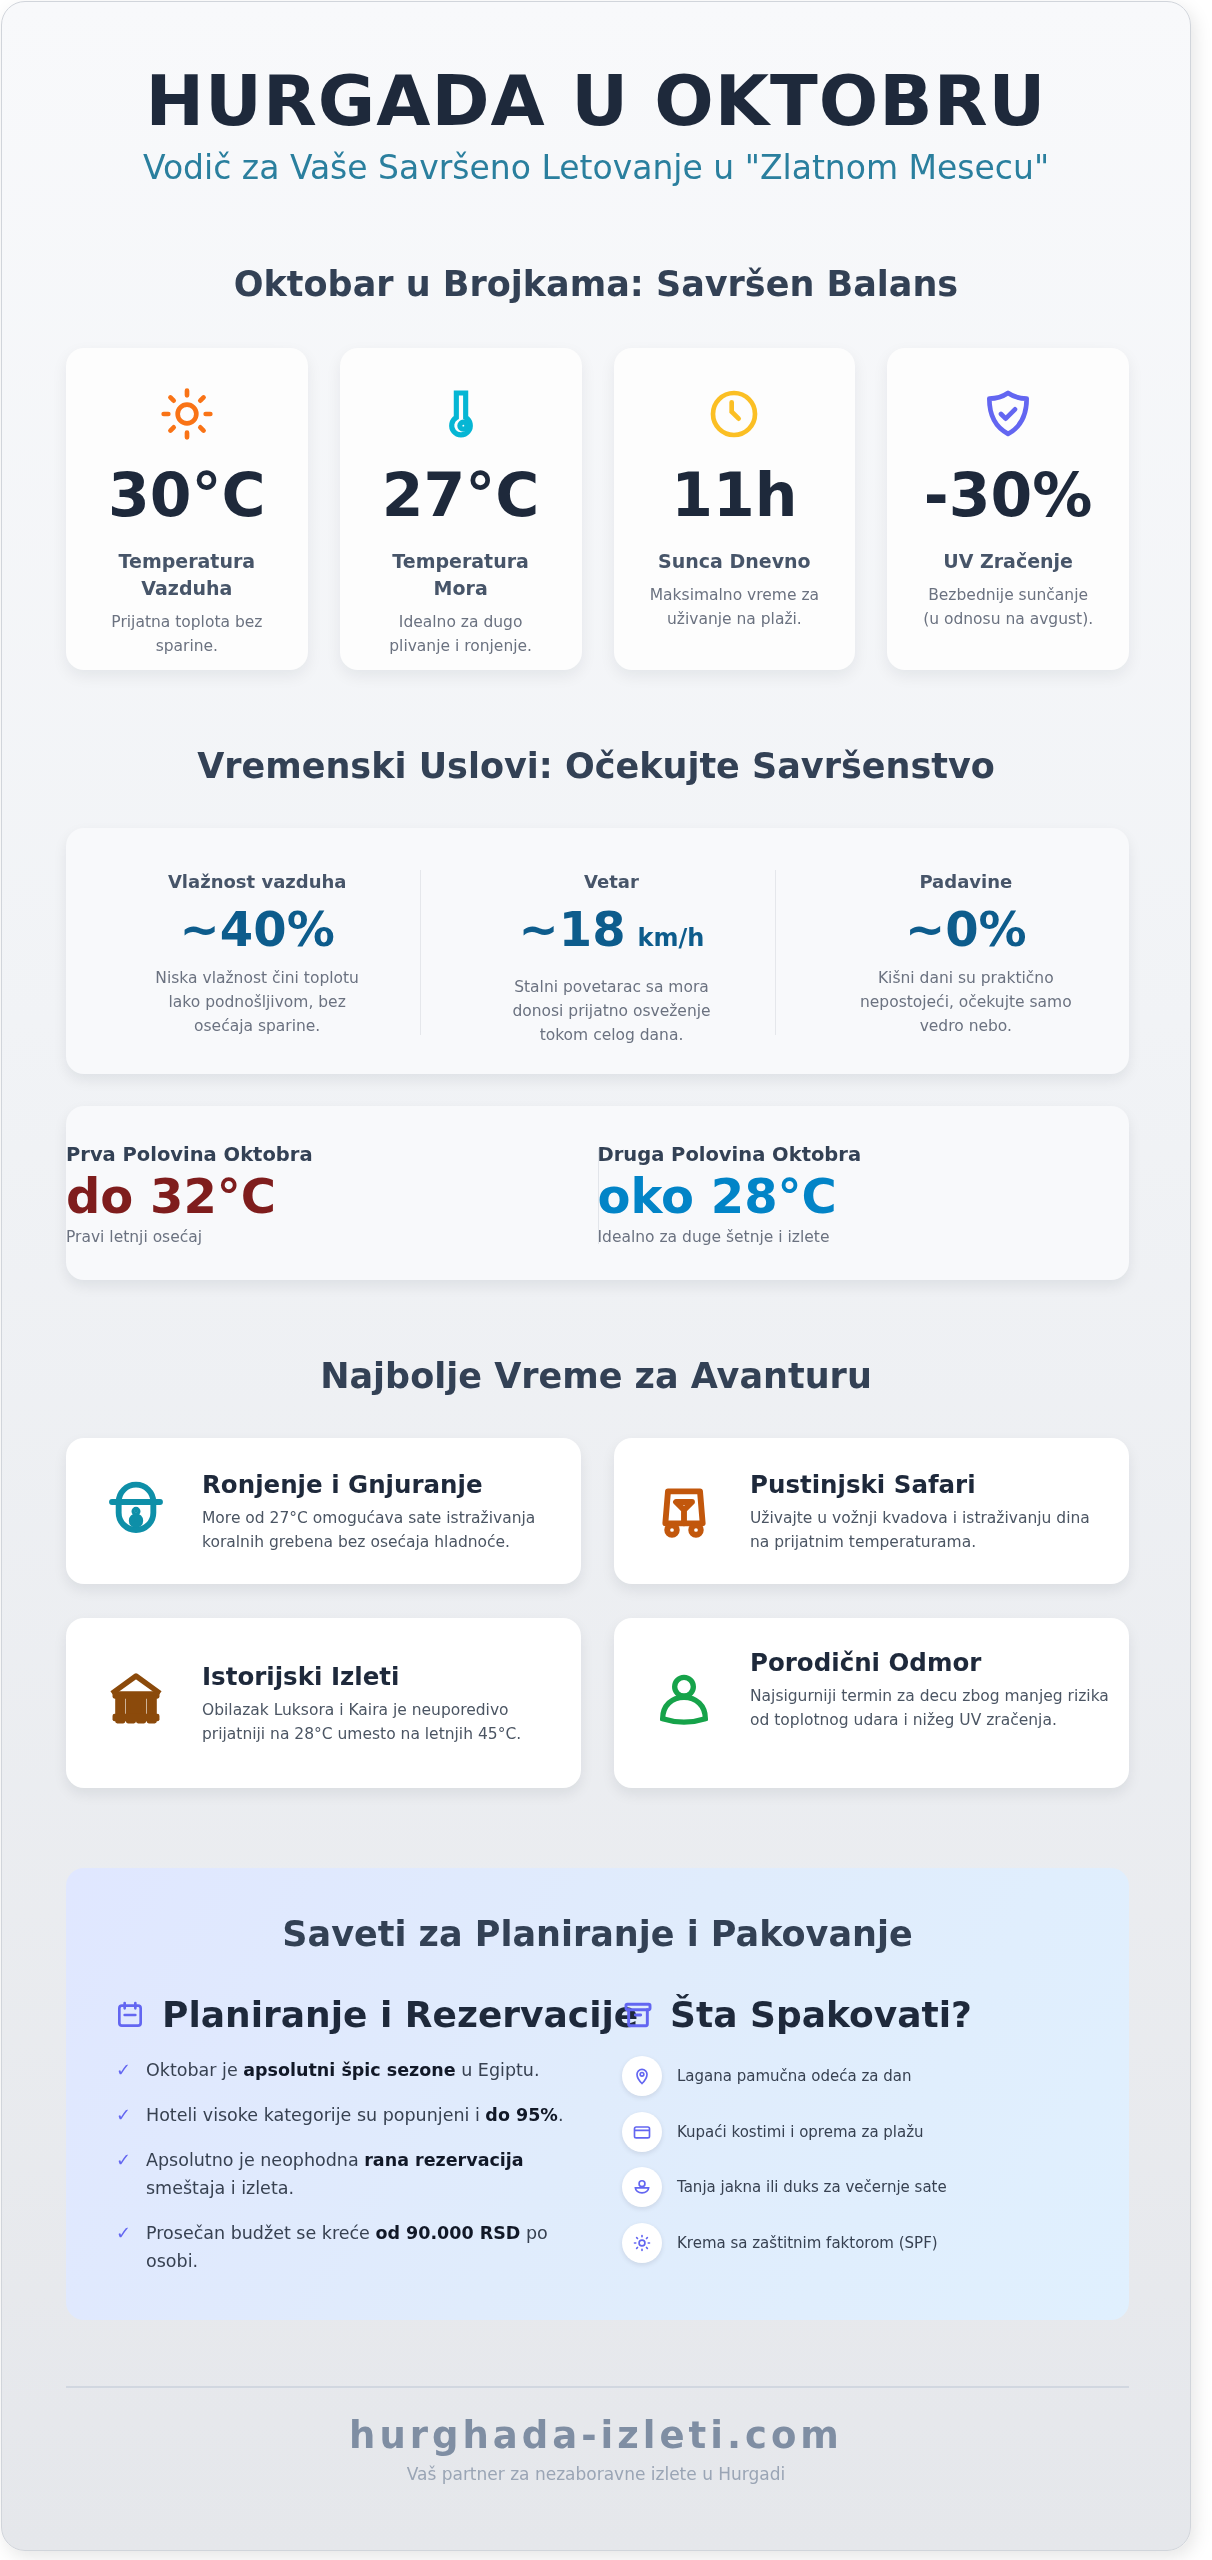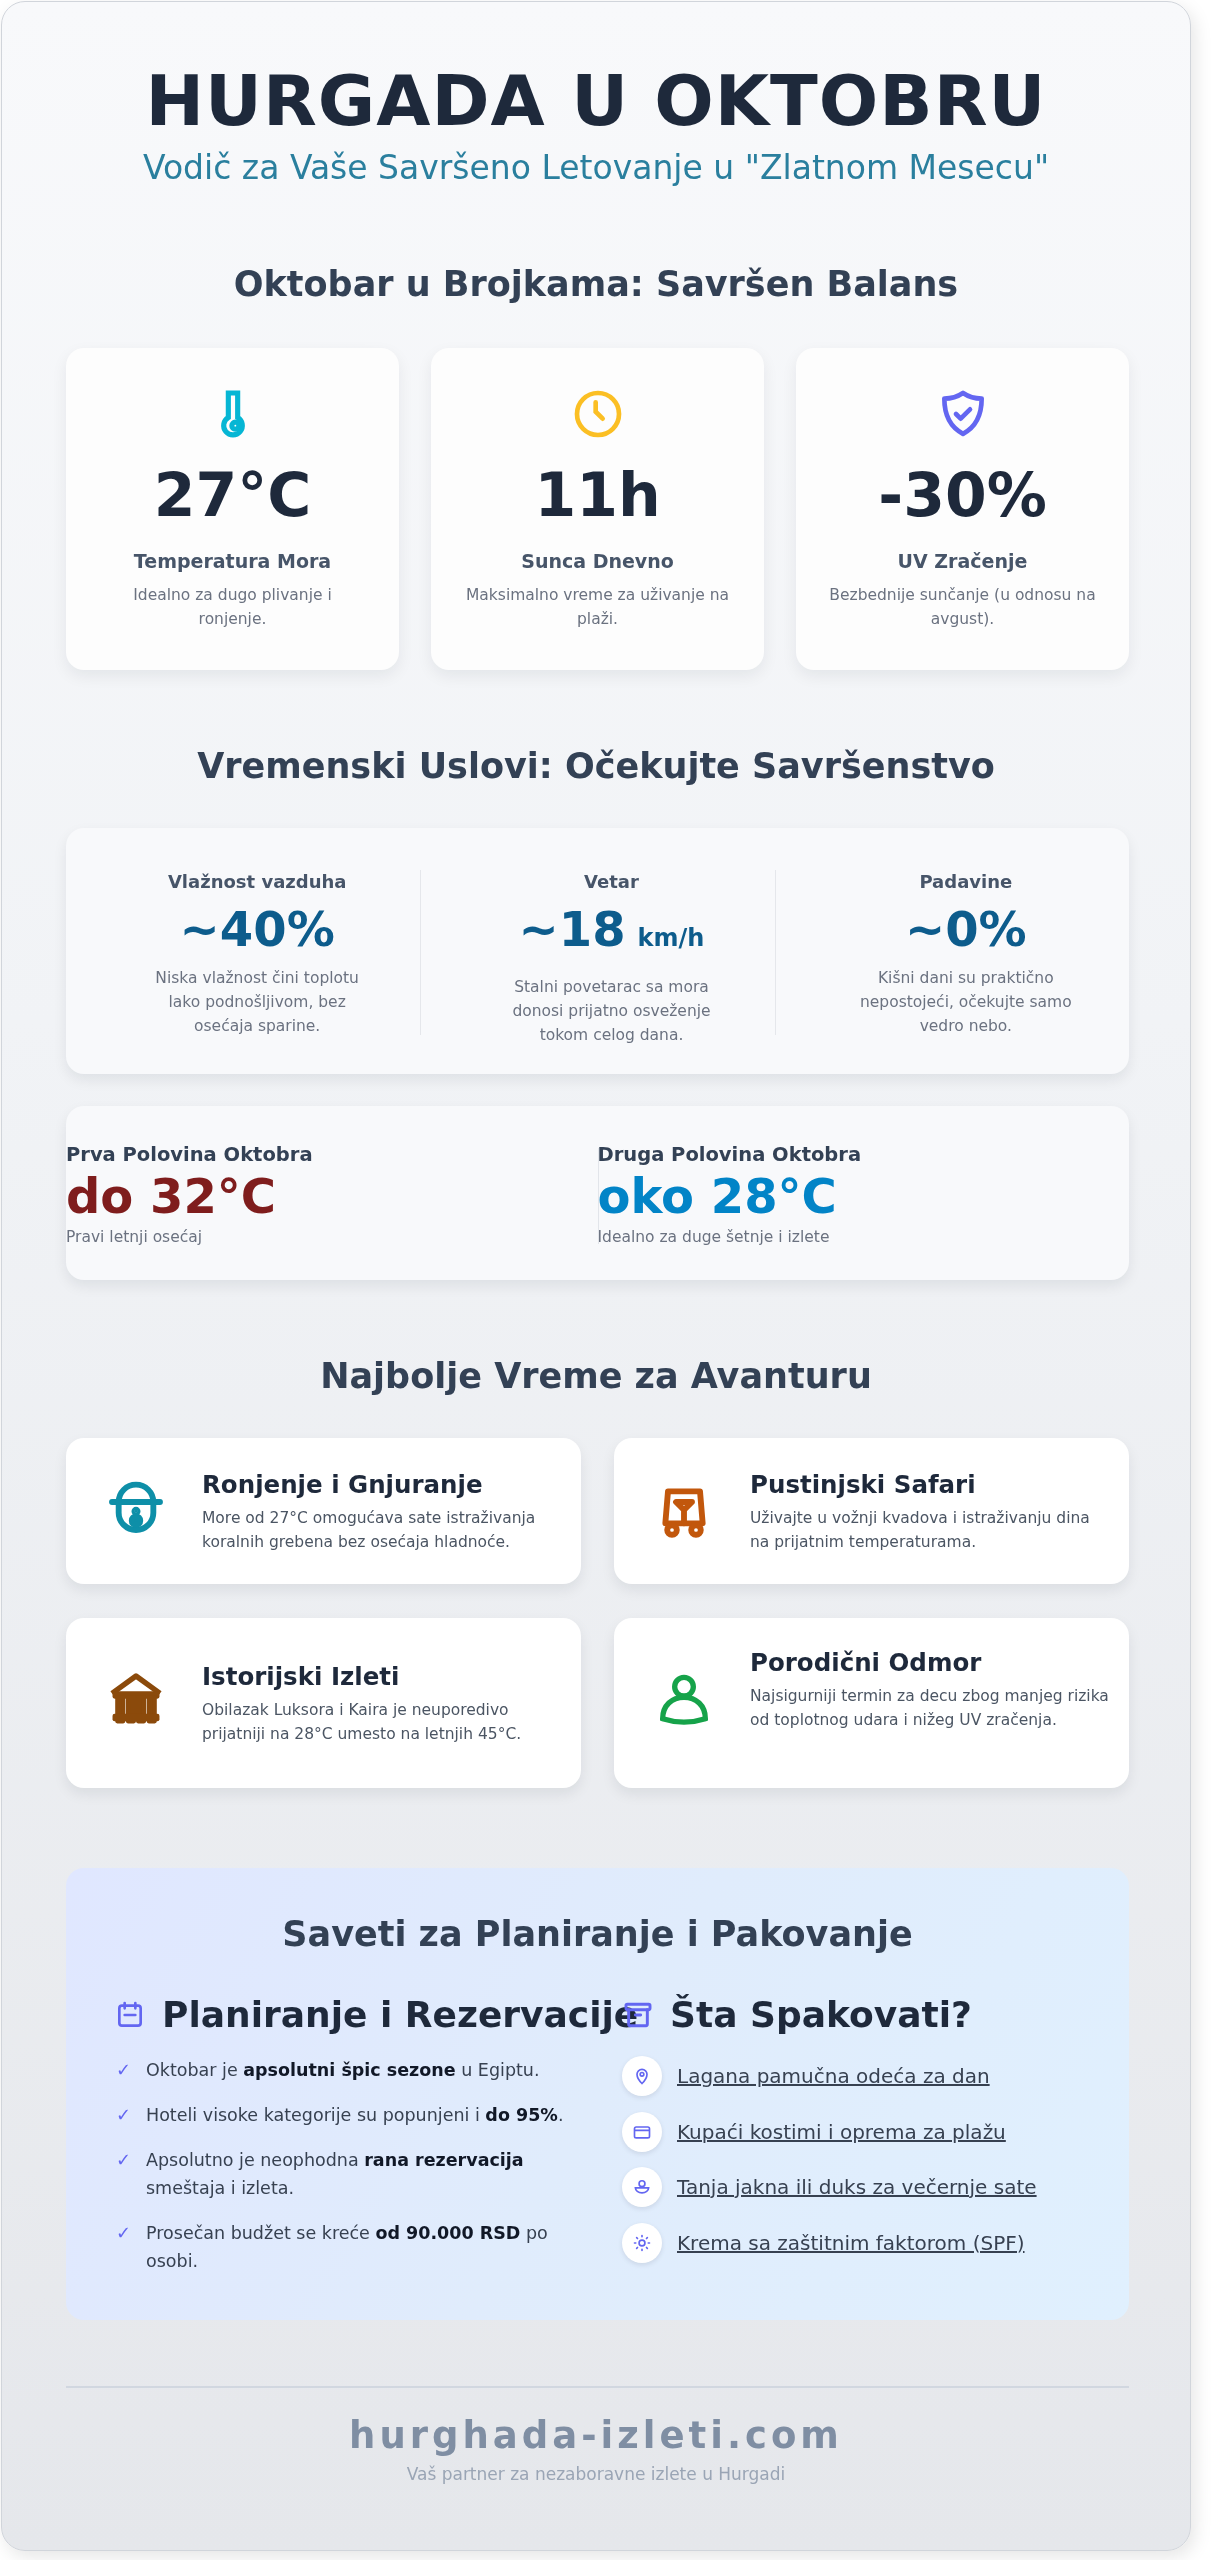--- a/index.html
+++ b/index.html
@@ -89,39 +89,48 @@
       background: linear-gradient(120deg, #e0e7ff 0%, #e0ecfc 50%, #e0f0fe 100%);
     }
     .tips-title { position: absolute; left: 0; right: 0; top: 46px; text-align: center; font-size: 35px; font-weight: bold; color: #334155; }
     .tips-col-title { position: absolute; top: 126px; font-size: 36px; font-weight: bold; color: #1e293b; display: flex; align-items: center; gap: 16px; }
     .tips-col-title svg { width: 32px; height: 32px; }
     .plan-list { position: absolute; left: 48px; top: 188px; width: 470px; list-style: none; }
     .plan-list li { position: relative; padding-left: 32px; font-size: 17.5px; color: #374151; line-height: 28px; margin-bottom: 17px; }
     .plan-list li .chk { position: absolute; left: 2px; top: 0; color: #6366f1; font-size: 18px; }
     .plan-list li b { color: #111827; }
     .pack-list { position: absolute; left: 556px; top: 188px; width: 480px; list-style: none; }
-    .pack-list li { display: flex; align-items: center; height: 40px; margin-bottom: 15.5px; font-size: 20px; color: #374151; text-decoration: underline; }
+    .pack-list li { display: flex; align-items: center; height: 40px; margin-bottom: 15.5px; font-size: 15px; color: #374151; }
     .pack-ico { width: 40px; height: 40px; border-radius: 50%; background: #ffffff; box-shadow: 0 2px 5px rgba(15,23,42,0.1); display: flex; align-items: center; justify-content: center; margin-right: 15px; flex-shrink: 0; }
     .pack-ico svg { width: 20px; height: 20px; }
 
     
     .footer-line { position: absolute; left: 64px; width: 1063px; top: 2384px; height: 2px; background: #d1d7e0; }
     .footer-brand { position: absolute; left: 0; right: 0; top: 2412px; text-align: center; font-size: 37px; font-weight: bold; color: #7f8ea3; letter-spacing: 4px; }
     .footer-tag { position: absolute; left: 0; right: 0; top: 2462px; text-align: center; font-size: 17px; color: #9aa5b5; }
   </style>
 </head>
 <body>
 
 <div class="page">
 
   <h1 class="hero-title">HURGADA U OKTOBRU</h1>
   <div class="hero-sub">Vodič za Vaše Savršeno Letovanje u "Zlatnom Mesecu"</div>
 
   <h2 class="section-title" style="top:262px">Oktobar u Brojkama: Savršen Balans</h2>
   <div class="stats">
+    <div class="stat-card">
+      <svg class="stat-icon" viewBox="0 0 24 24" fill="none" stroke="#f97316" stroke-width="2" stroke-linecap="round">
+        <circle cx="12" cy="12" r="4"></circle>
+          <path d="M12 2v2M12 20v2M2 12h2M20 12h2M4.9 4.9l1.4 1.4M17.7 17.7l1.4 1.4M4.9 19.1l1.4-1.4M17.7 6.3l1.4-1.4"></path>
+      </svg>
+      <div class="stat-value">30°C</div>
+      <div class="stat-label">Temperatura Vazduha</div>
+      <div class="stat-desc">Prijatna toplota bez sparine.</div>
+    </div>
     <div class="stat-card">
       <svg class="stat-icon" viewBox="0 0 24 24" fill="none" stroke="#06b6d4" stroke-width="2.2" stroke-linecap="round">
         <path d="M10 3h4v10.5a4 4 0 1 1-4 0z"></path>
           <circle cx="13" cy="17" r="1.5"></circle>
       </svg>
       <div class="stat-value">27°C</div>
       <div class="stat-label">Temperatura Mora</div>
       <div class="stat-desc">Idealno za dugo plivanje i ronjenje.</div>
     </div>
     <div class="stat-card">

